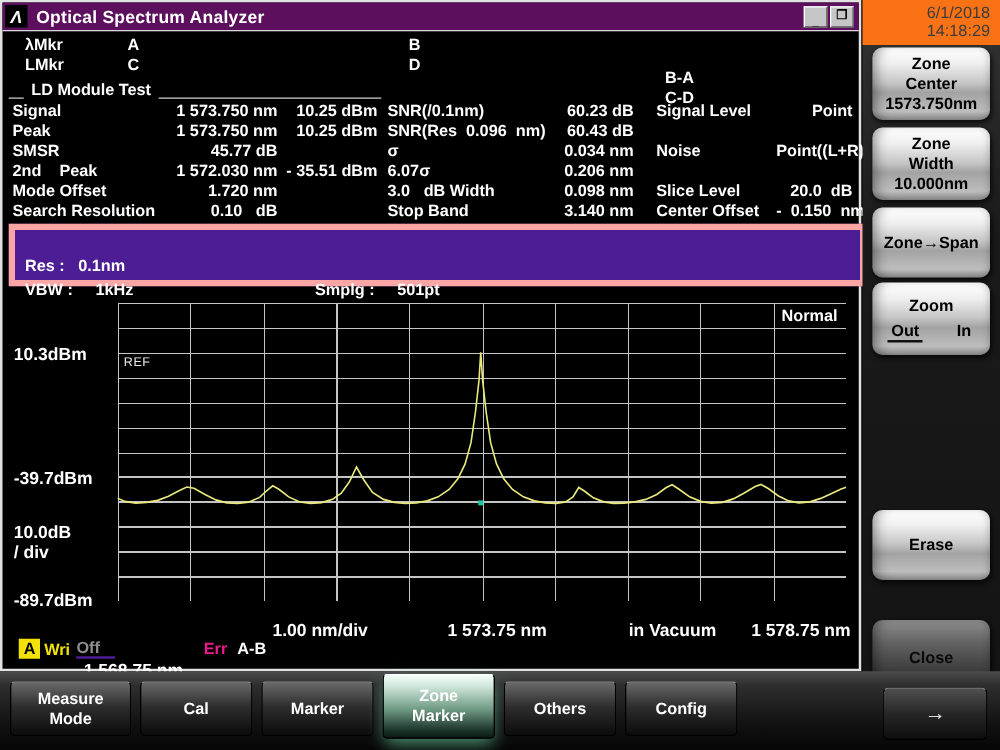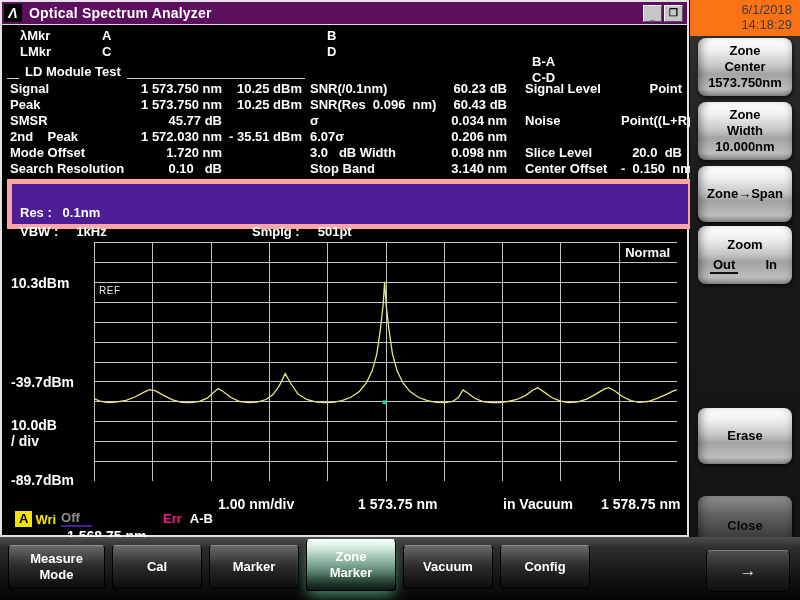--- a/index.html
+++ b/index.html
@@ -303,21 +303,21 @@
       <span class="ln">Cal</span>
     </div>
     <div class="tab" style="left:209px;">
       <span class="ln">Marker</span>
     </div>
     <div class="tab active" style="left:306px;">
       <span class="ln">Zone</span>
       <span class="ln">Marker</span>
     </div>
     <div class="tab" style="left:403px;">
-      <span class="ln">Vacuum</span>
+      <span class="ln">Others</span>
     </div>
     <div class="tab" style="left:500px;">
       <span class="ln">Config</span>
     </div>
     <div class="arrowbtn">
       <span>→</span>
     </div>
   </div>
 
 </div>

